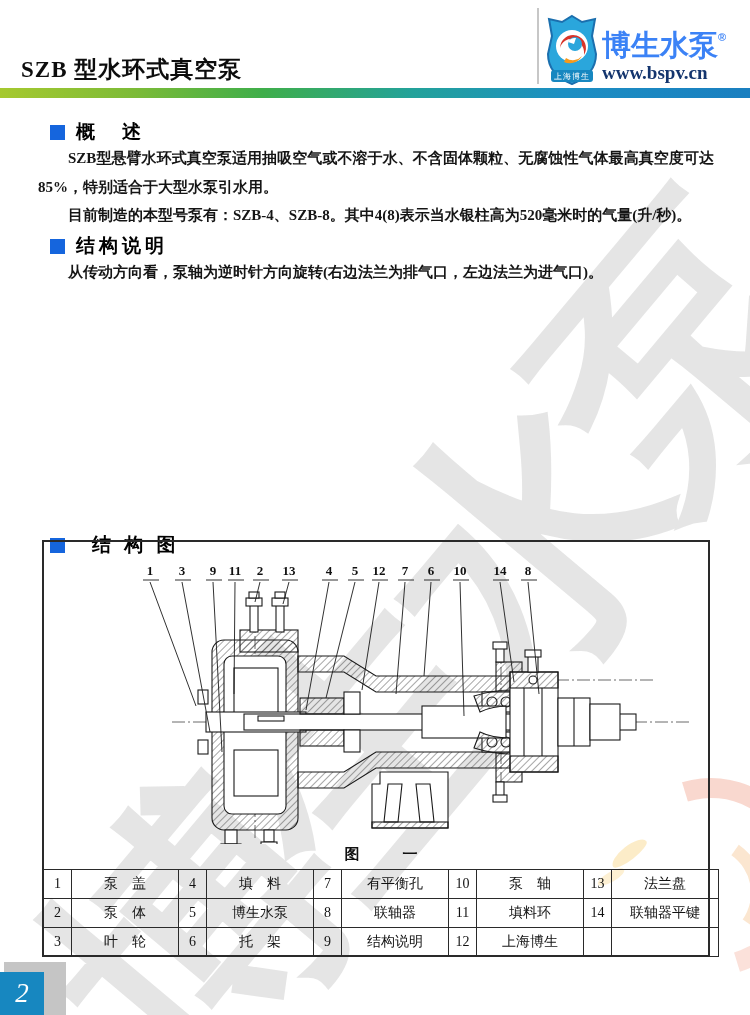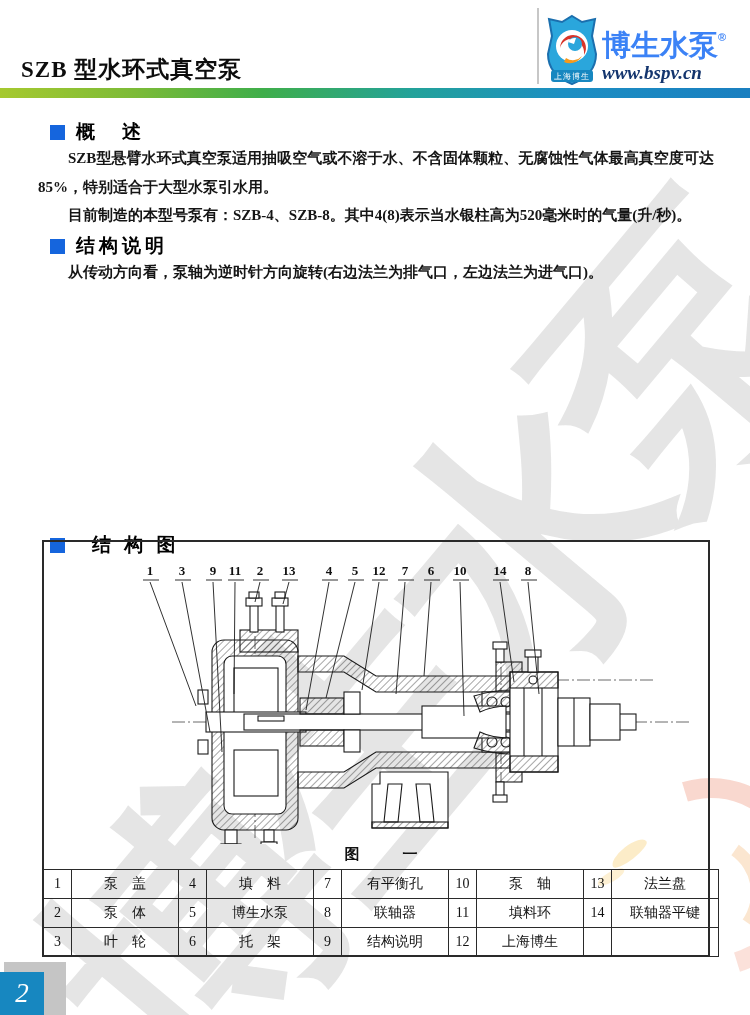--- a/index.html
+++ b/index.html
@@ -28,21 +28,21 @@
     border-radius:50%;transform:rotate(-30deg);}
   
   .header{position:absolute;left:0;top:0;width:750px;height:116px;z-index:2;background:transparent;}
   .page-title{position:absolute;left:21px;top:54px;font-size:23px;font-weight:bold;letter-spacing:1px;color:#0d0d0d;}
   .header-divider{position:absolute;left:537px;top:8px;width:2px;height:76px;background:#c7c7c7;}
   .logo{position:absolute;left:546px;top:12px;width:198px;height:74px;}
   .logo-shield{position:absolute;left:0;top:2px;}
   .logo-name{position:absolute;left:56px;top:14px;font-family:"Liberation Sans","DejaVu Sans",sans-serif;
     font-weight:bold;font-size:29px;color:#3b82f6;letter-spacing:0px;white-space:nowrap;}
   .logo-reg{font-size:11px;vertical-align:14px;}
-  .logo-url{position:absolute;left:56px;top:50px;font-style:italic;font-weight:bold;font-size:19px;color:#14356e;
+  .logo-url{position:absolute;left:56px;top:50px;font-weight:bold;font-size:19px;color:#14356e;
     font-family:"Liberation Serif","DejaVu Serif",serif;white-space:nowrap;}
   .grad-bar{position:absolute;left:0;top:88px;width:750px;height:10px;z-index:2;
     background:linear-gradient(90deg,#a6c92f 0%,#7cbb37 18%,#3fae4a 35%,#23a29a 55%,#1c8fc3 75%,#1a7fc0 100%);}
   
   .content{position:absolute;inset:0;z-index:1;}
   .sec-head{position:absolute;left:38px;display:flex;align-items:center;
     font-family:"Liberation Sans","DejaVu Sans",sans-serif;font-weight:bold;font-size:19px;letter-spacing:4px;color:#000;padding-left:12px;}
   .sec-square{width:15px;height:15px;background:#1565dd;margin-right:11px;flex:none;}
   .paras{position:absolute;left:38px;width:676px;font-size:15px;line-height:28.7px;text-align:justify;color:#151515;}
   .paras p{margin:0;text-indent:2em;font-weight:bold;}

